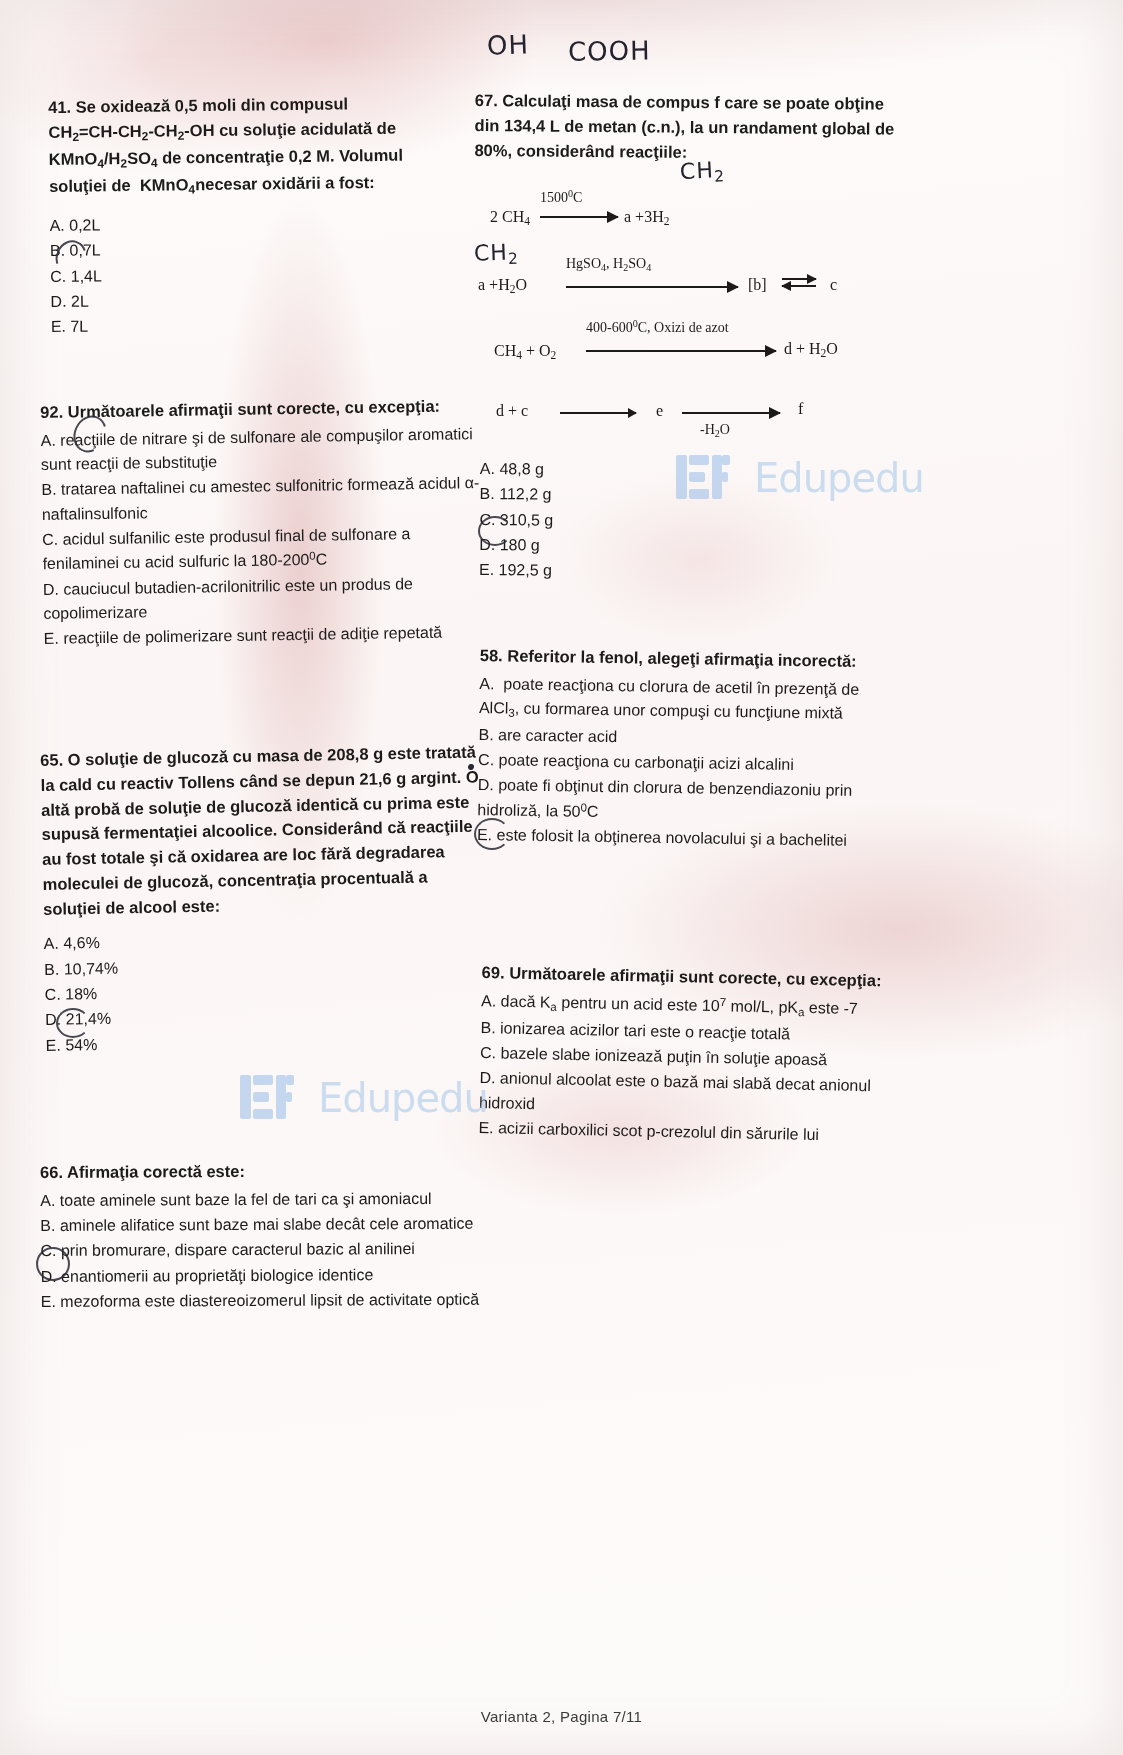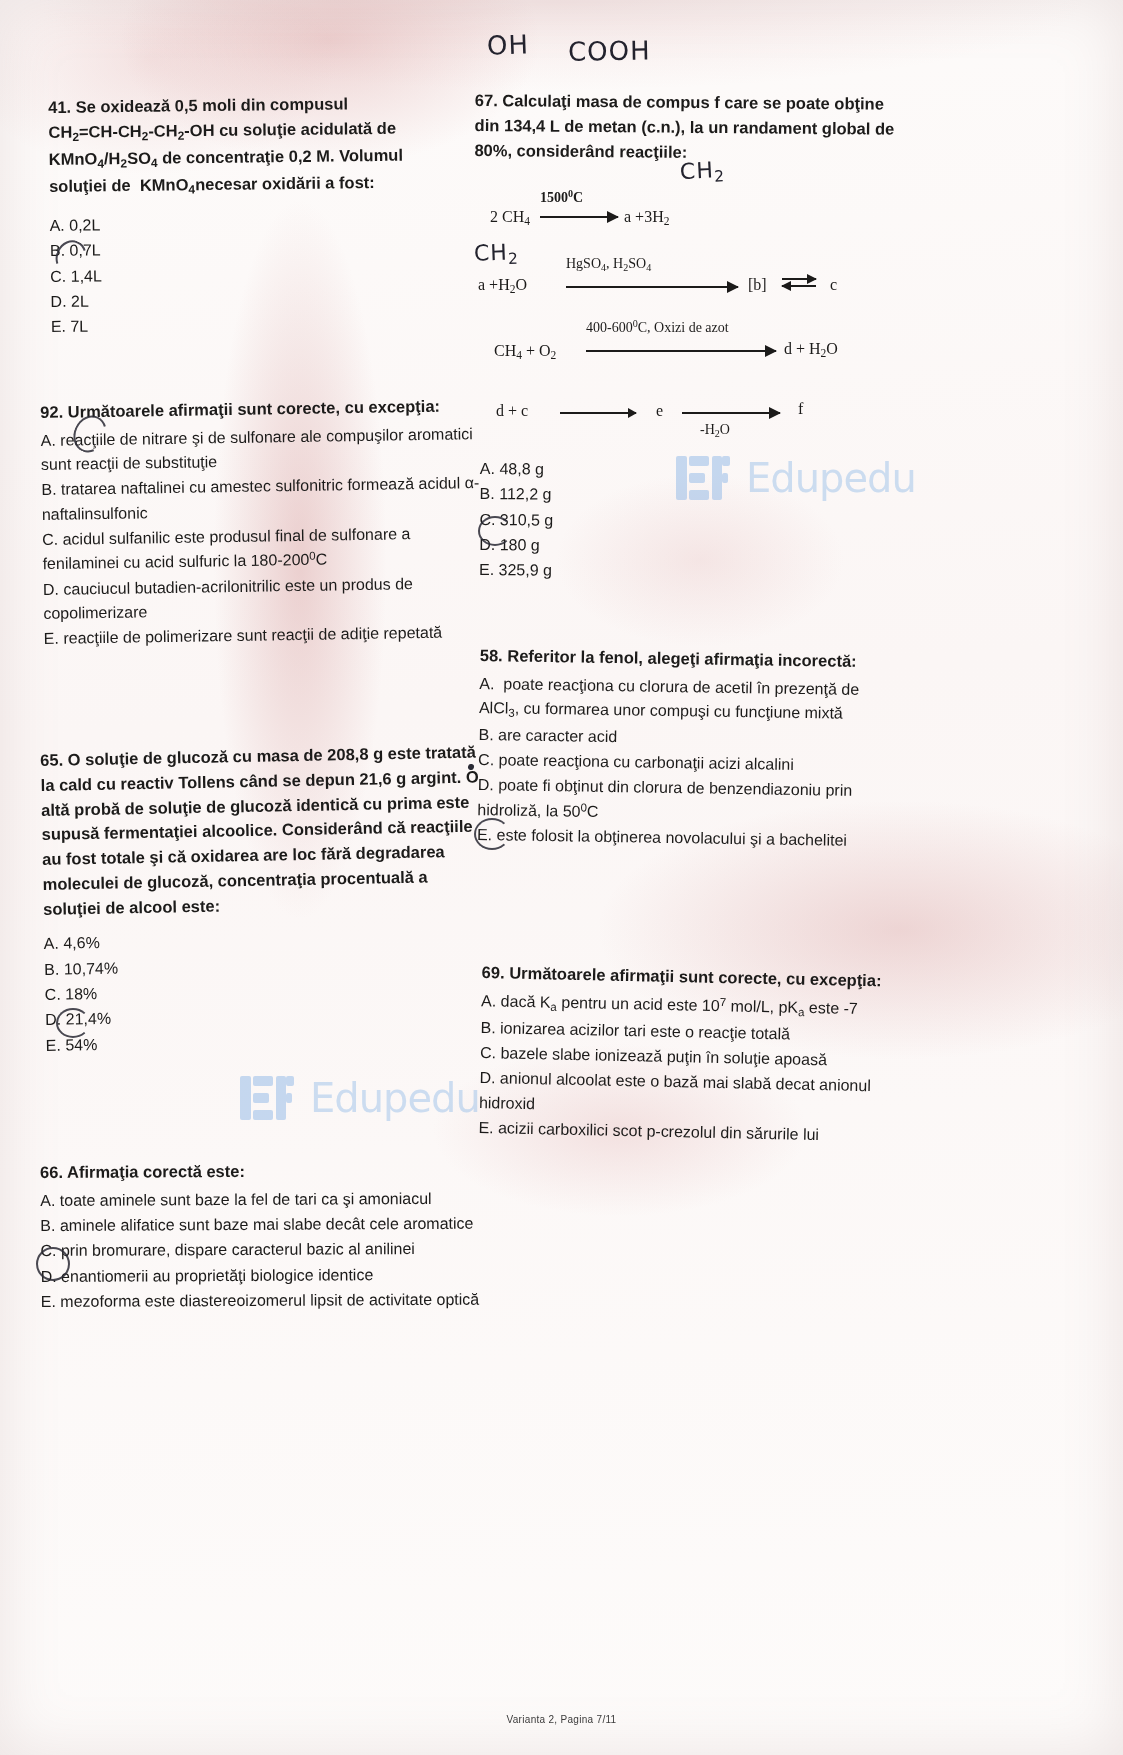--- a/index.html
+++ b/index.html
@@ -146,22 +146,22 @@
   }
   .arrow-eq .bot::before {
     content: ""; position: absolute; left: -1px; top: -4px;
     border-right: 10px solid #1c1b1a; border-top: 5px solid transparent; border-bottom: 5px solid transparent;
   }
 
   
   .watermark {
     position: absolute;
     display: flex;
-    align-items: center;
-    gap: 16px;
+    align-items: flex-start;
+    gap: 24px;
     opacity: .5;
     pointer-events: none;
     user-select: none;
   }
   .wm-logo {
     position: relative;
     width: 54px; height: 44px;
   }
   .wm-logo span {
     position: absolute;
@@ -181,21 +181,21 @@
     font-family: "DejaVu Sans", sans-serif;
     letter-spacing: -1px;
   }
 
   
   .footer {
     position: absolute;
     bottom: 30px;
     left: 0; right: 0;
     text-align: center;
-    font-size: 10px;
+    font-size: 15px;
     color: #3a3a3a;
     letter-spacing: .3px;
   }
 </style>
 </head>
 <body>
 
 <div class="scan-bg"></div>
 
 <div class="page">
@@ -262,21 +262,21 @@
 
     <div class="q-block tilt-f" style="position:absolute; top:88px; left:-55px; width:420px;">
       <div class="q-head">
         <span>67.</span> <span>Calculaţi masa de compus f care se poate obţine din 134,4 L de metan (c.n.), la un randament global de 80%, considerând reacţiile:</span>
       </div>
     </div>
 
     <div class="scheme" style="position:absolute; top:190px; left:-70px; width:460px;">
 
       <span class="lbl" style="left:30px; top:18px;font-family:Liberation Serif, serif;">2 CH<sub>4</sub></span>
-      <span class="lbl" style="left:80px; top:-2px; font-size:14px;font-weight:bold;">1500<sup>0</sup>C</span>
+      <span class="lbl" style="left:80px; top:-2px; font-size:14px;">1500<sup>0</sup>C</span>
       <div class="arrow" style="left:80px; top:26px; width:78px;"></div>
       <span class="lbl" style="left:164px; top:18px;">a +3H<sub>2</sub></span>
 
       <span class="lbl" style="left:18px; top:86px;">a +H<sub>2</sub>O</span>
       <span class="lbl" style="left:106px; top:66px; font-size:14px;">HgSO<sub>4</sub>, H<sub>2</sub>SO<sub>4</sub></span>
       <div class="arrow" style="left:106px; top:96px; width:172px;"></div>
       <span class="lbl" style="left:288px; top:86px;">[b]</span>
       <div class="arrow-eq" style="left:322px; top:88px;">
         <div class="top"></div>
           <div class="bot"></div>
@@ -294,21 +294,21 @@
       <div class="arrow" style="left:222px; top:222px; width:98px;"></div>
       <span class="lbl" style="left:240px; top:232px; font-size:14px;">-H<sub>2</sub>O</span>
       <span class="lbl" style="left:338px; top:210px;">f</span>
     </div>
 
     <div class="tilt-f" style="position:absolute; top:456px; left:-50px; width:300px;">
       <div class="opt"><span>A.</span> <span>48,8 g</span></div>
       <div class="opt"><span>B.</span> <span>112,2 g</span></div>
       <div class="opt"><span>C.</span> <span>310,5 g</span></div>
       <div class="opt"><span>D.</span> <span>180 g</span></div>
-      <div class="opt"><span>E.</span> <span>325,9 g</span></div>
+      <div class="opt"><span>E.</span> <span>192,5 g</span></div>
     </div>
     <div class="circle-mark" style="left:-52px; top:516px; width:30px; height:26px; border-right-color:transparent;"></div>
 
     <div class="q-block tilt-d" style="position:absolute; top:643px; left:-50px; width:420px;">
       <div class="q-head">
         <span>58.</span> <span>Referitor la fenol, alegeţi afirmaţia incorectă:</span>
       </div>
       <div class="opt"><span>A.</span>&nbsp; poate reacţiona cu clorura de acetil în prezenţă de AlCl<sub>3</sub>, cu formarea unor compuşi cu funcţiune mixtă</div>
       <div class="opt"><span>B.</span> <span>are caracter acid</span></div>
       <div class="opt"><span>C.</span> <span>poate reacţiona cu carbonaţii acizi alcalini</span></div>

